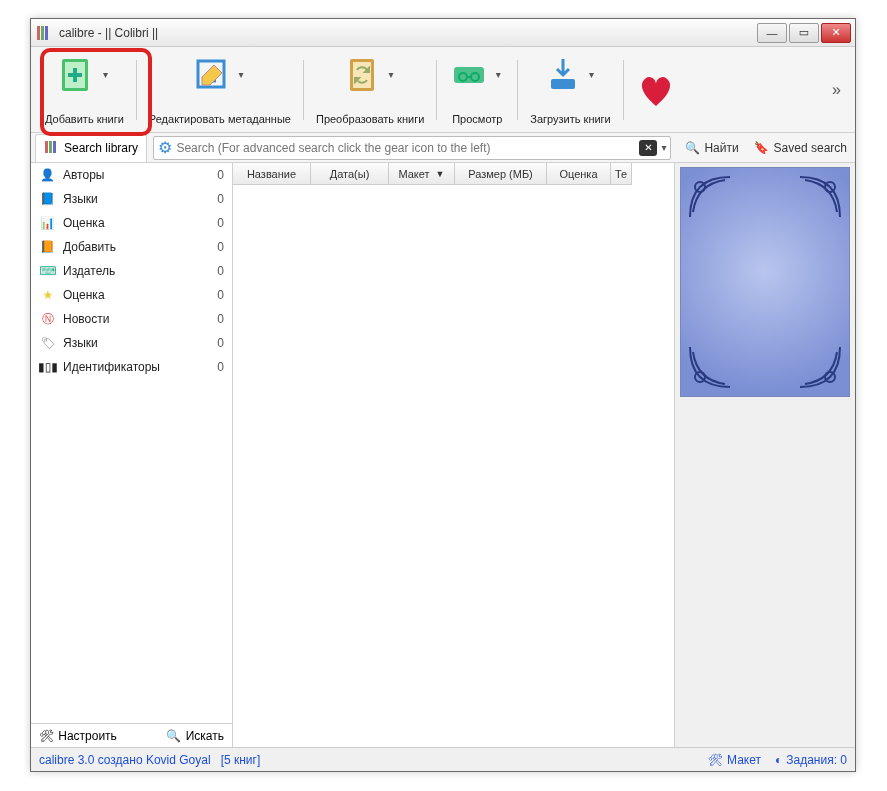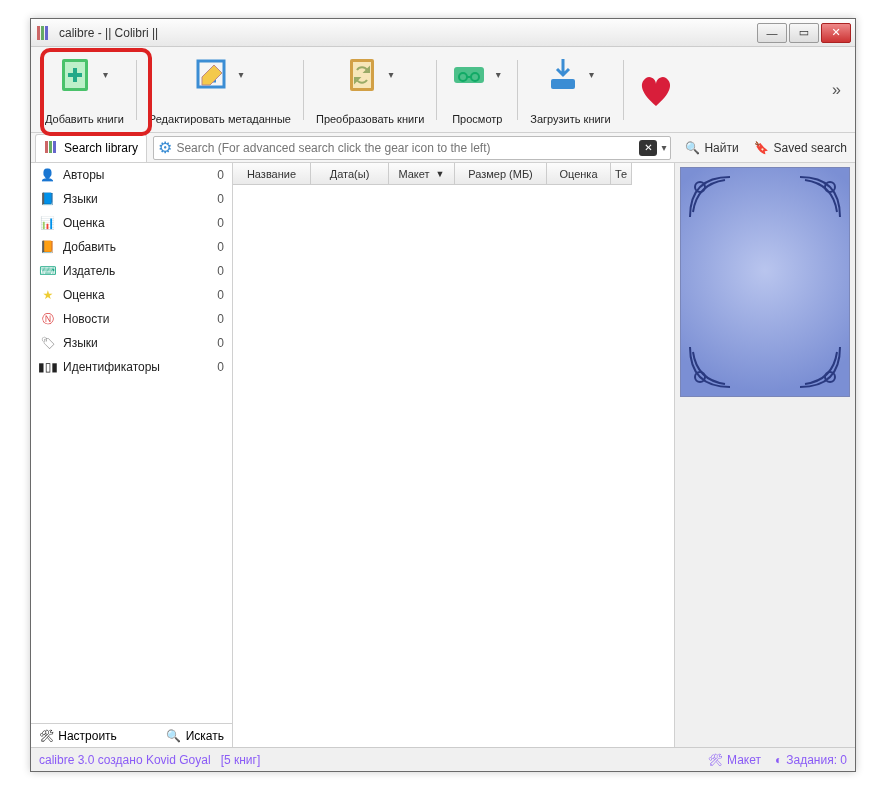--- a/index.html
+++ b/index.html
@@ -41,21 +41,21 @@
 .gh { border-right: 1px solid #ccc; font-size: 11px; display: flex; align-items: center; justify-content: center; color: #333; padding: 0 4px; }
 .grid-body { flex: 1; background: #fff; }
 .grid-scroll-h { height: 18px; background: #f2f2f2; border-top: 1px solid #ccc; }
 .cover { width: 180px; background: #f0f0f0; display: flex; align-items: flex-start; justify-content: center; padding: 4px; }
 .cover-img { width: 170px; height: 230px; background: radial-gradient(circle at 50% 45%, #b9c5ee 0%, #7b8fd4 80%); border: 1px solid #7a86b8; position: relative; }
 .flourish { position: absolute; width: 50px; height: 50px; }
 .fl-tl { top: 4px; left: 4px; }
 .fl-tr { top: 4px; right: 4px; transform: scaleX(-1); }
 .fl-bl { bottom: 4px; left: 4px; transform: scaleY(-1); }
 .fl-br { bottom: 4px; right: 4px; transform: scale(-1,-1); }
-.statusbar { height: 24px; background: #f0f0f0; border-top: 1px solid #ccc; display: flex; align-items: center; padding: 0 8px; font-size: 12px; color: #8b5cf6; }
+.statusbar { height: 24px; background: #f0f0f0; border-top: 1px solid #ccc; display: flex; align-items: center; padding: 0 8px; font-size: 12px; color: #1d4ed8; }
 .statusbar .spacer { flex: 1; }
 .heart svg { width: 40px; height: 36px; }
 .more { margin-left: auto; font-size: 16px; color: #555; padding-right: 6px; }
 </style>
 </head>
 <body>
 
 <div class="window">
 
   <div class="titlebar">

